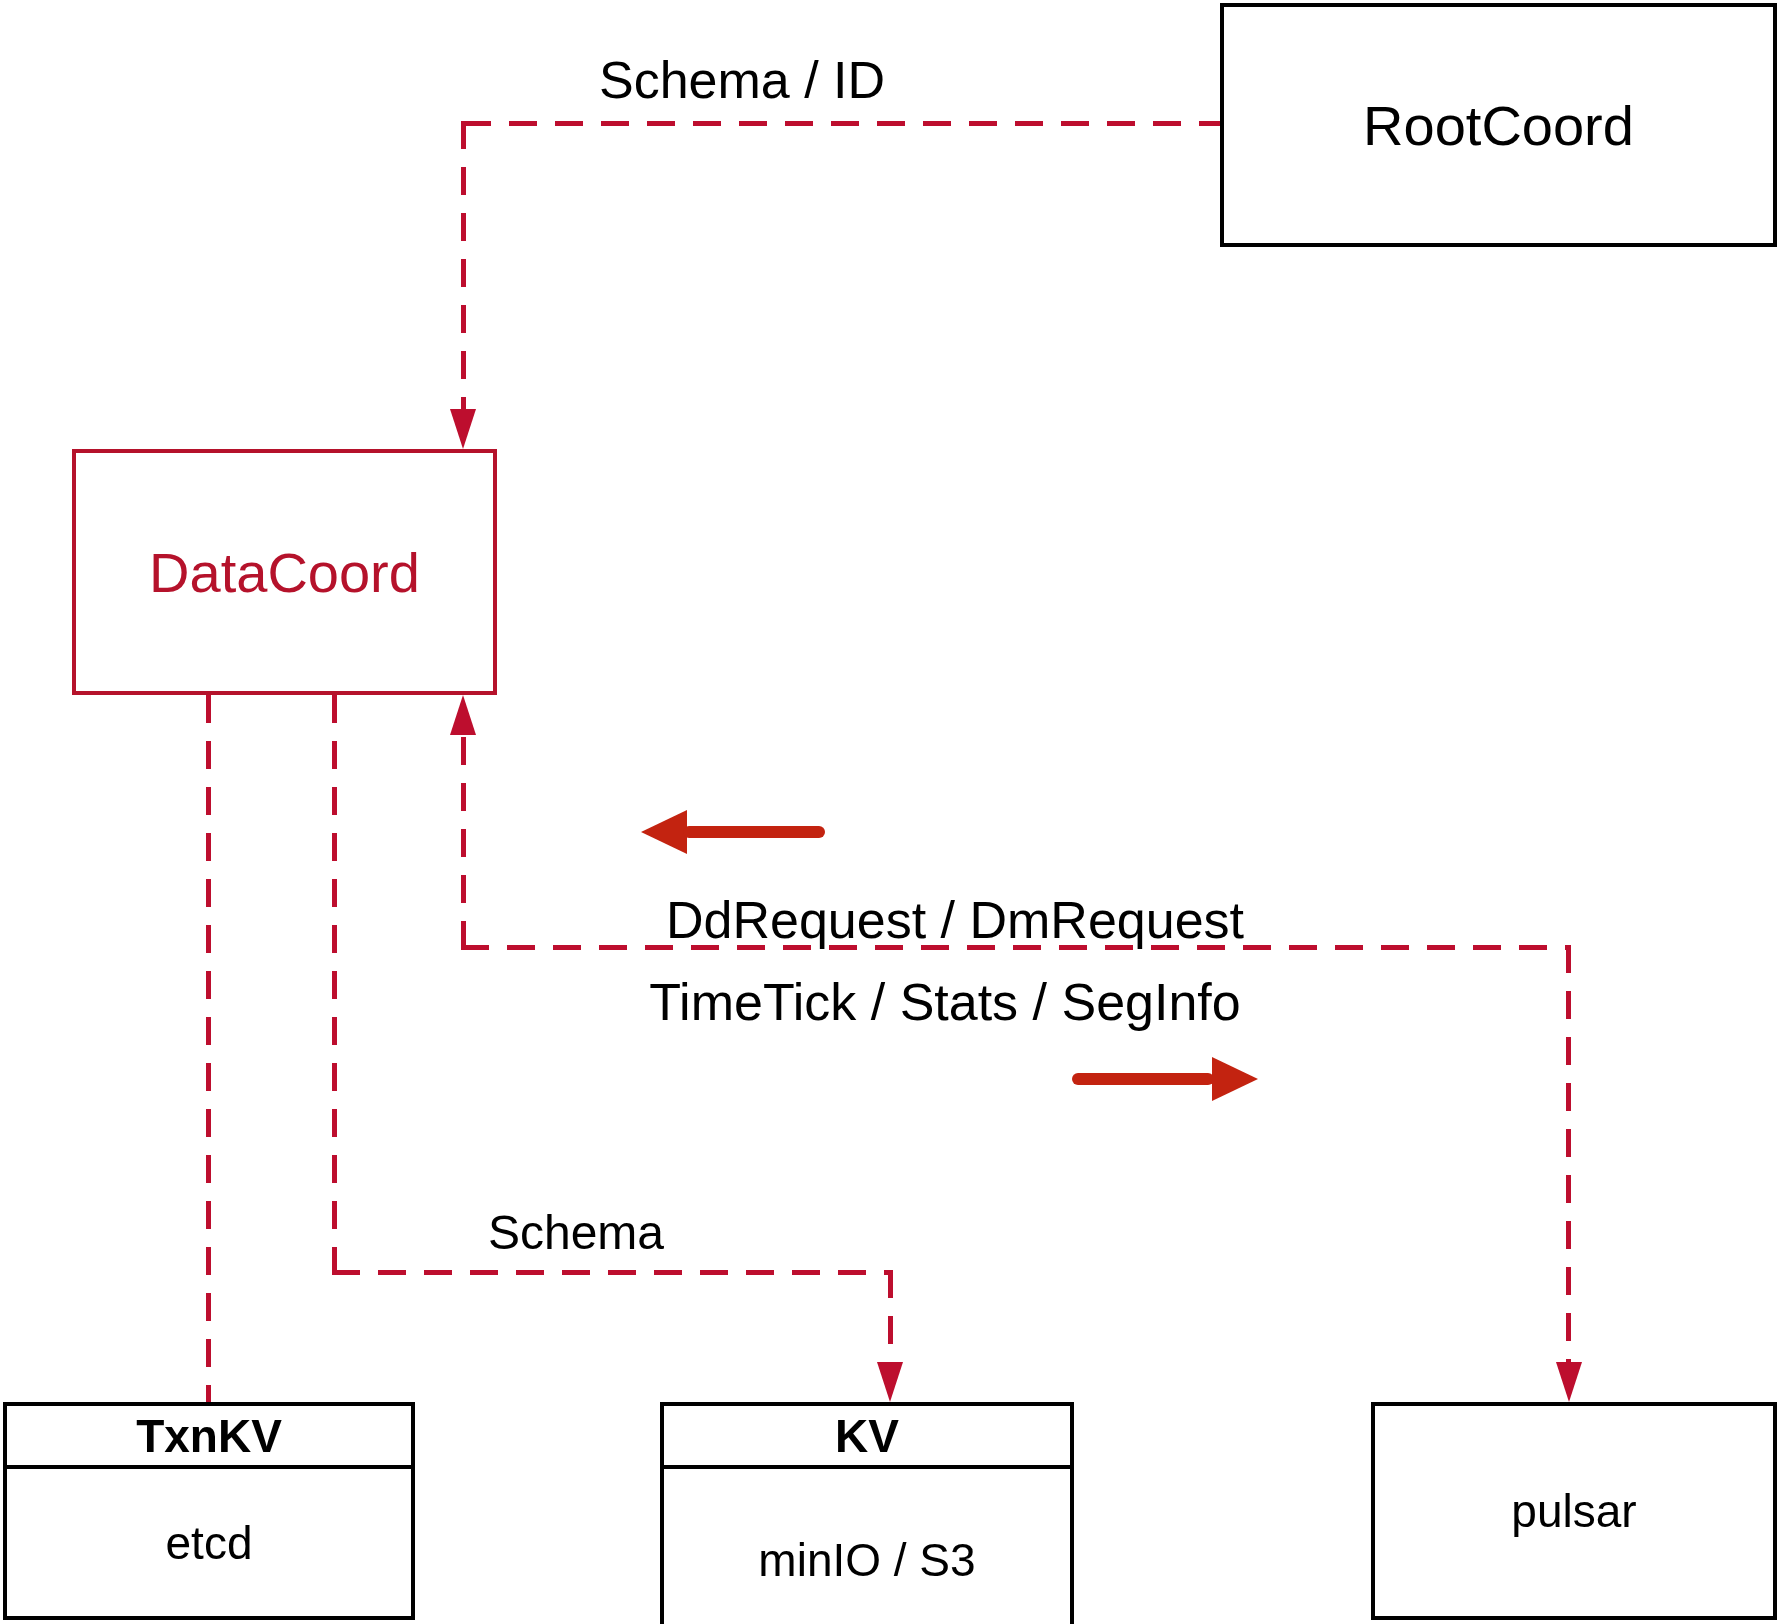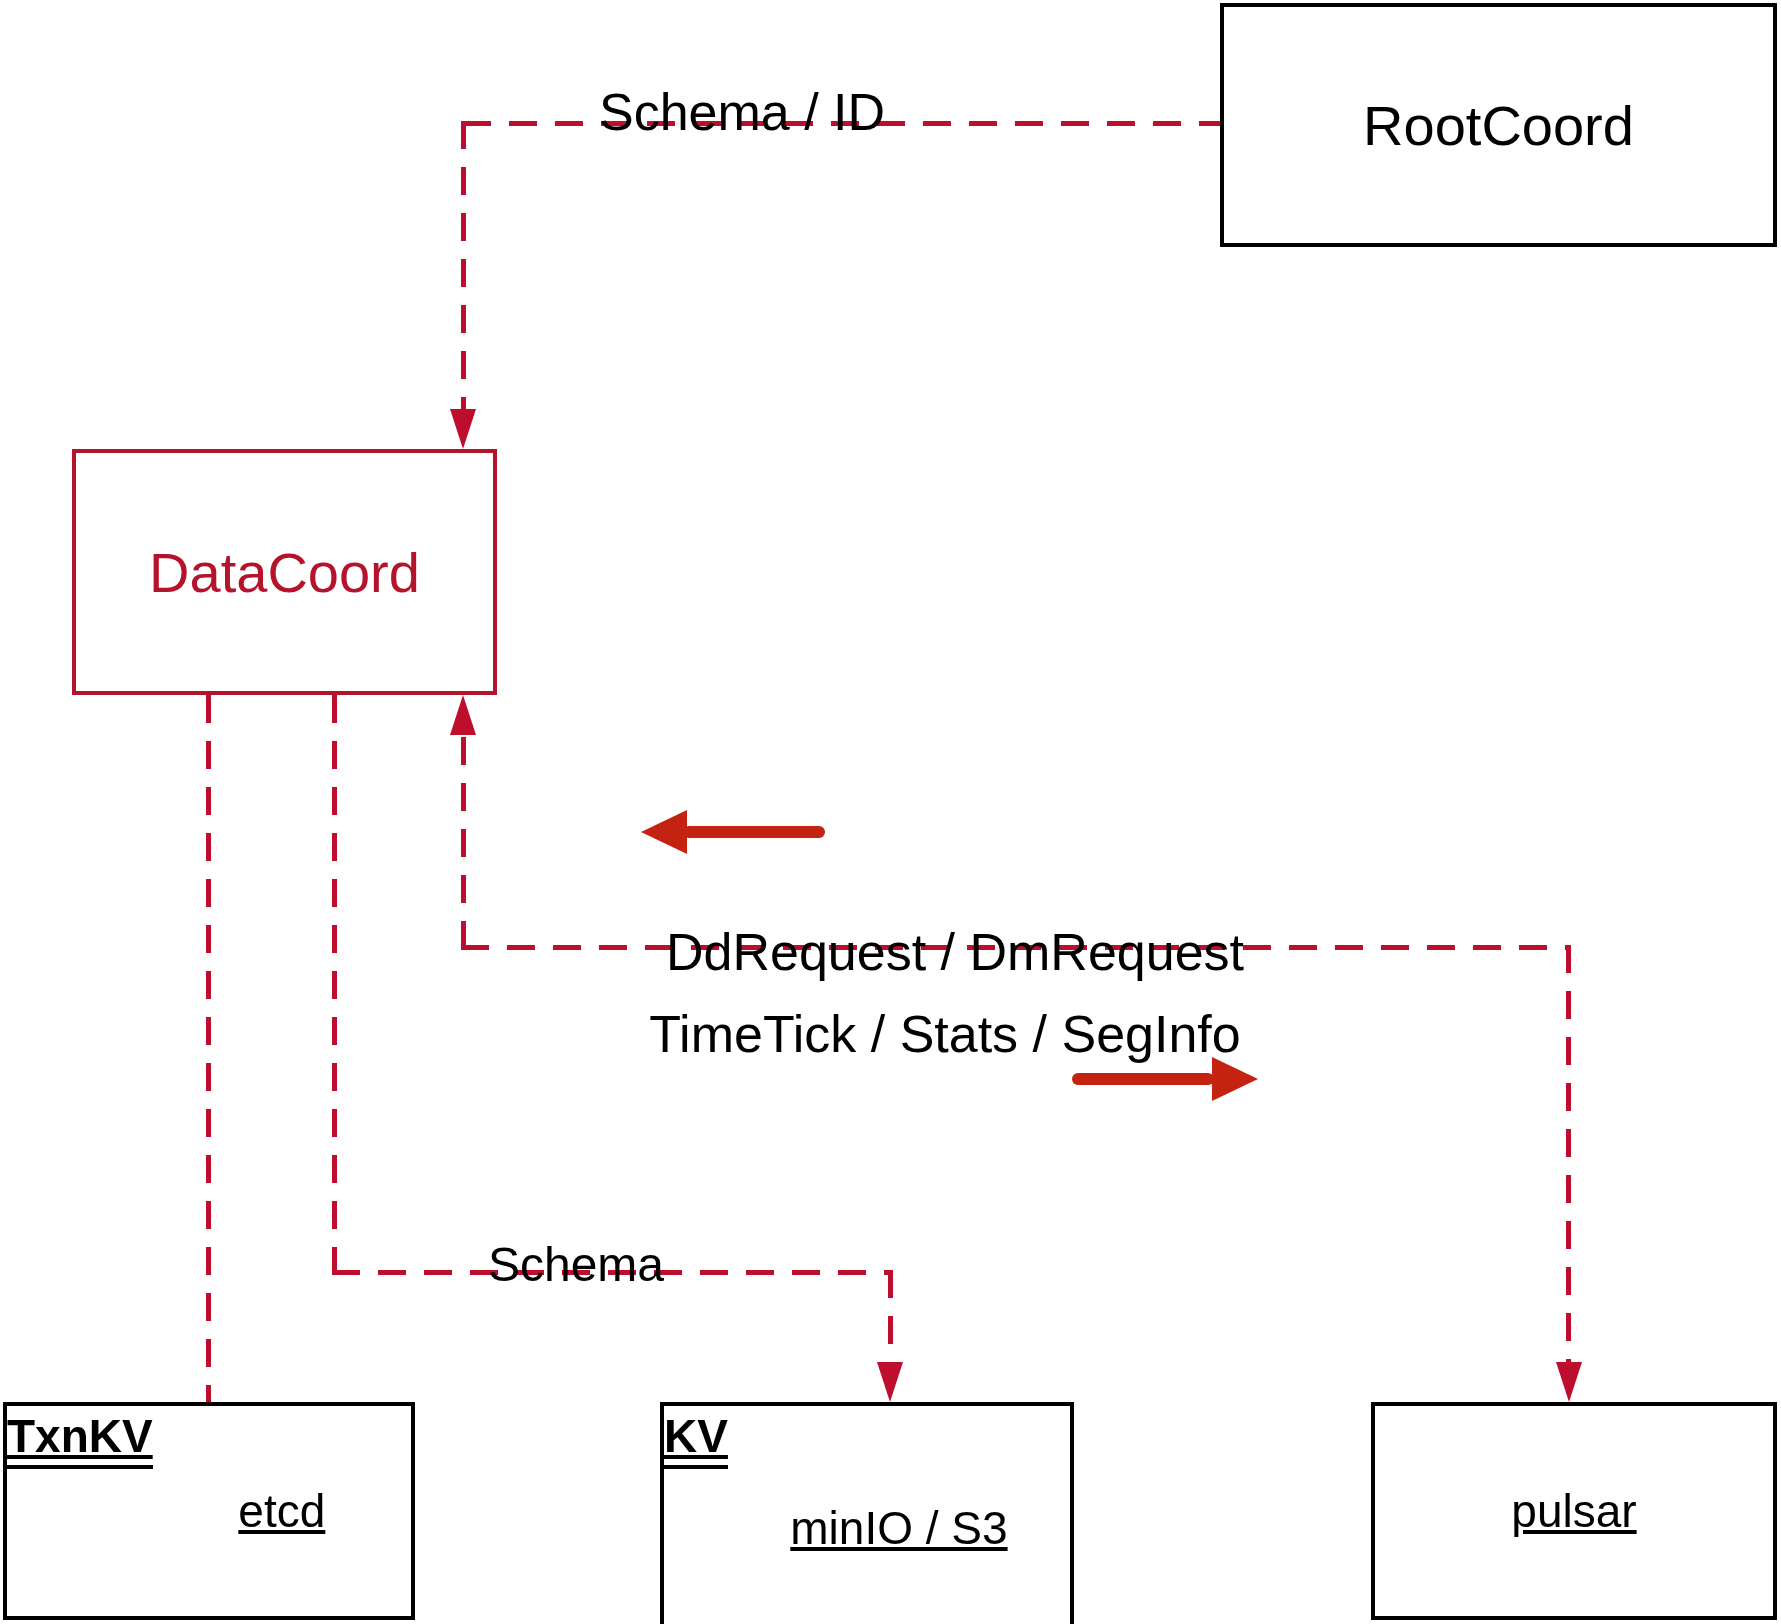--- a/index.html
+++ b/index.html
@@ -27,21 +27,21 @@
   }
   .node-label{font-size:56px;color:var(--ink);}
   .node-red{border-color:var(--box-red);}
   .node-red .node-label{color:var(--box-red);}
 
   .tbox{
     position:absolute;
     border:4px solid var(--ink);
     background:var(--bg);
     box-sizing:border-box;
-    display:flex;flex-direction:row;text-decoration:underline;
+    display:flex;flex-direction:column;
   }
   .tbox-header{
     height:59px;
     border-bottom:4px solid var(--ink);
     display:flex;align-items:center;justify-content:center;
     font-weight:bold;font-size:46px;color:var(--ink);
   }
   .tbox-body{
     flex:1;
     display:flex;flex-direction:column;align-items:center;justify-content:center;
@@ -62,21 +62,20 @@
   .ah-down{border-left:13px solid transparent;border-right:13px solid transparent;border-top:40px solid var(--line-red);}
   .ah-up{border-left:13px solid transparent;border-right:13px solid transparent;border-bottom:40px solid var(--line-red);}
   
   .shaft{position:absolute;height:12px;background:var(--arrow-red);border-radius:6px;}
   .head-left{position:absolute;width:0;height:0;border-top:22px solid transparent;border-bottom:22px solid transparent;border-right:46px solid var(--arrow-red);}
   .head-right{position:absolute;width:0;height:0;border-top:22px solid transparent;border-bottom:22px solid transparent;border-left:46px solid var(--arrow-red);}
   
   .lbl{
     position:absolute;color:var(--ink);font-size:52px;white-space:nowrap;
     transform:translate(-50%,-50%);
-    margin-top:32px;
   }
   .lbl-sm{font-size:48px;}
 </style>
 </head>
 <body>
 
 <div class="canvas">
 
   <div class="node" style="left:1220px;top:3px;width:557px;height:244px;">
     <span class="node-label">RootCoord</span>

